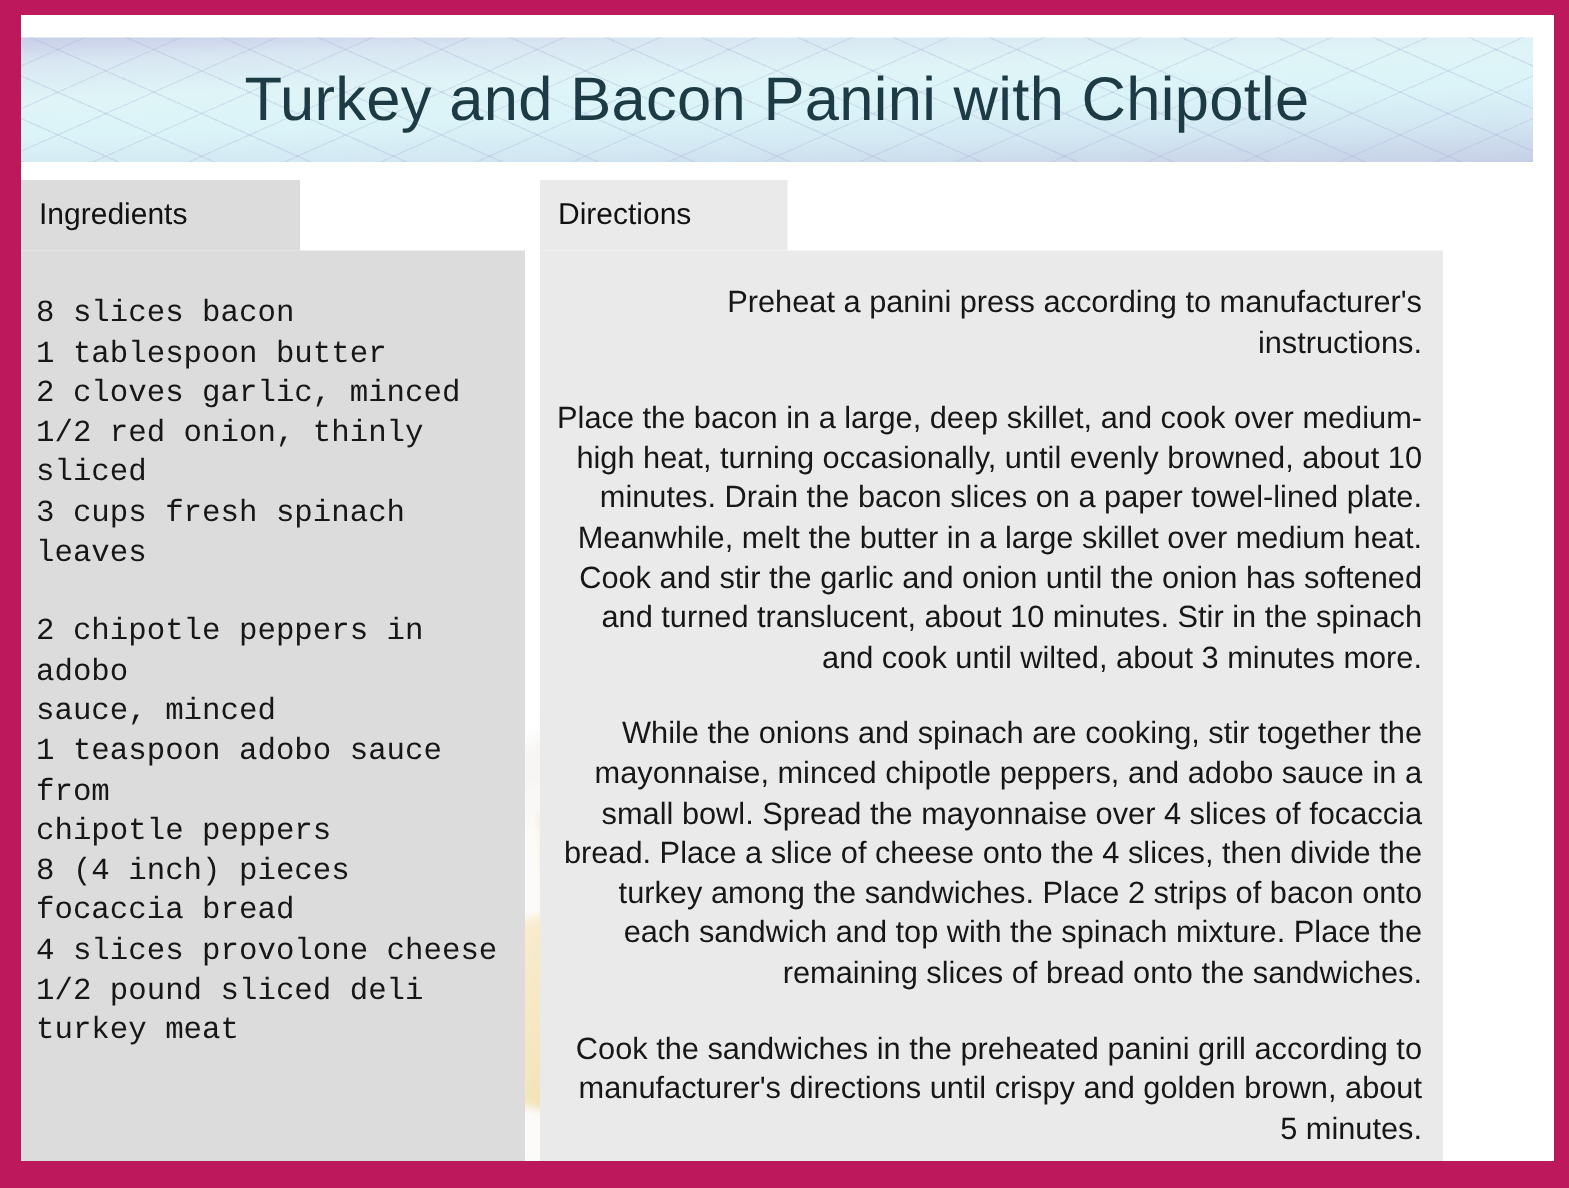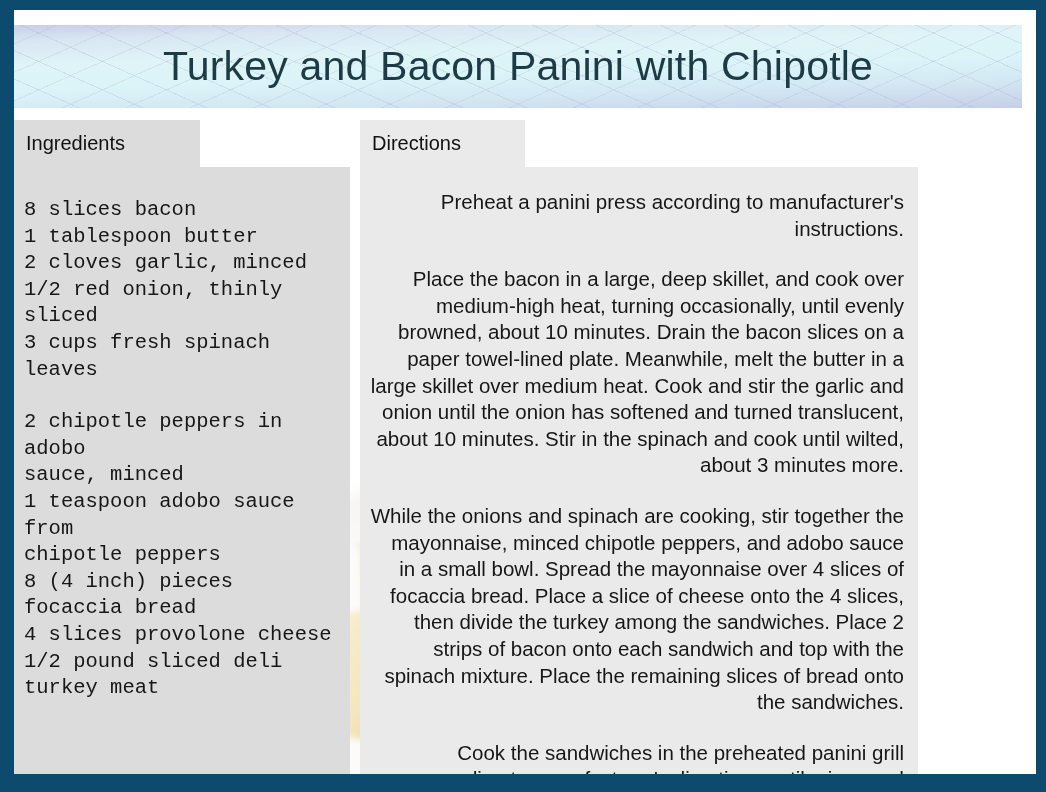--- a/index.html
+++ b/index.html
@@ -10,21 +10,21 @@
   body {
     font-family: "Liberation Sans", sans-serif;
   }
 
   
   .slide {
     position: relative;
     width: 1046px;
     height: 792px;
     box-sizing: border-box;
-    background: #0c4a6e;      
+    background: #be185d;      
     overflow: hidden;
     padding-left: 12px;
   }
   .slide-inner {
     position: absolute;
     left: 14px;
     top: 10px;
     width: 1022px;
     height: 764px;
     background: #ffffff;
@@ -76,21 +76,21 @@
     height: 654px;
   }
 
   .panel {
     position: absolute;
     top: 0;
     height: 654px;
     box-sizing: border-box;
   }
   .panel-left  { left: 0px;   width: 336px; }
-  .panel-right { left: 346px; width: 558px; }
+  .panel-right { left: 346px; width: 602px; }
 
   .panel-head {
     position: absolute;
     left: 0;
     top: 0;
     height: 47px;
     display: flex;
     align-items: center;
     padding-left: 12px;
     box-sizing: border-box;

